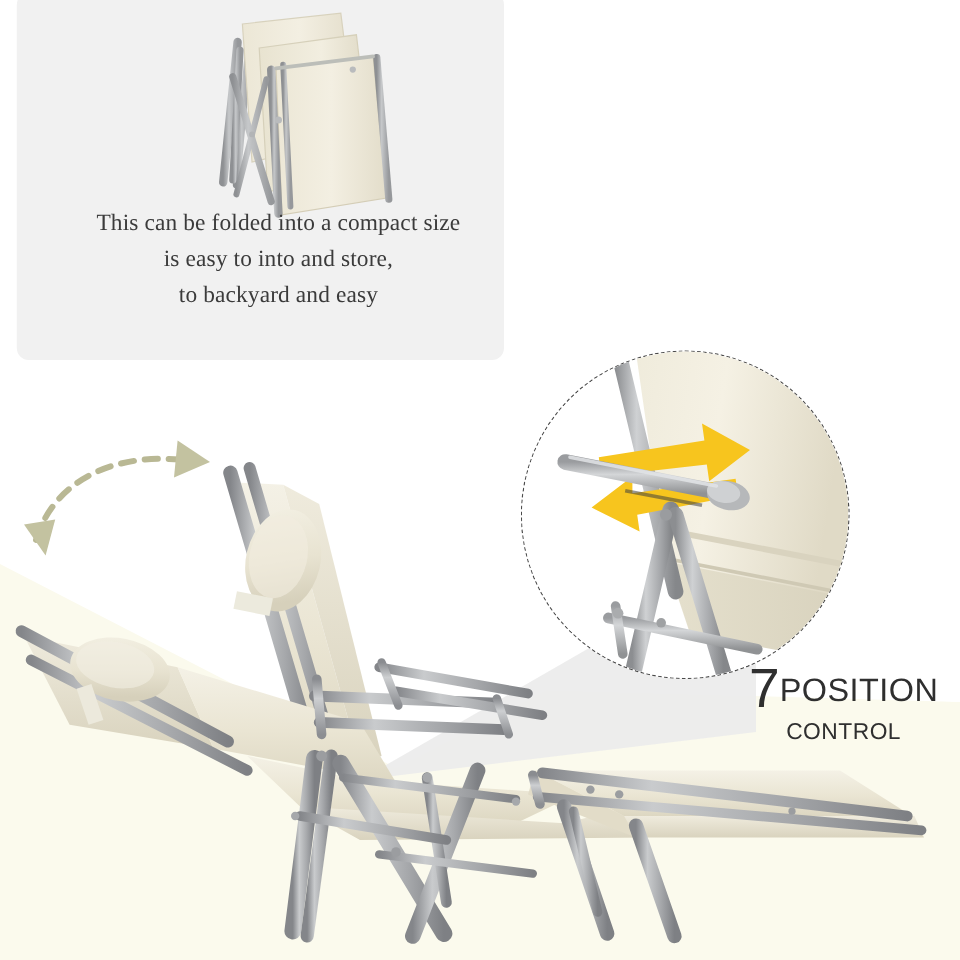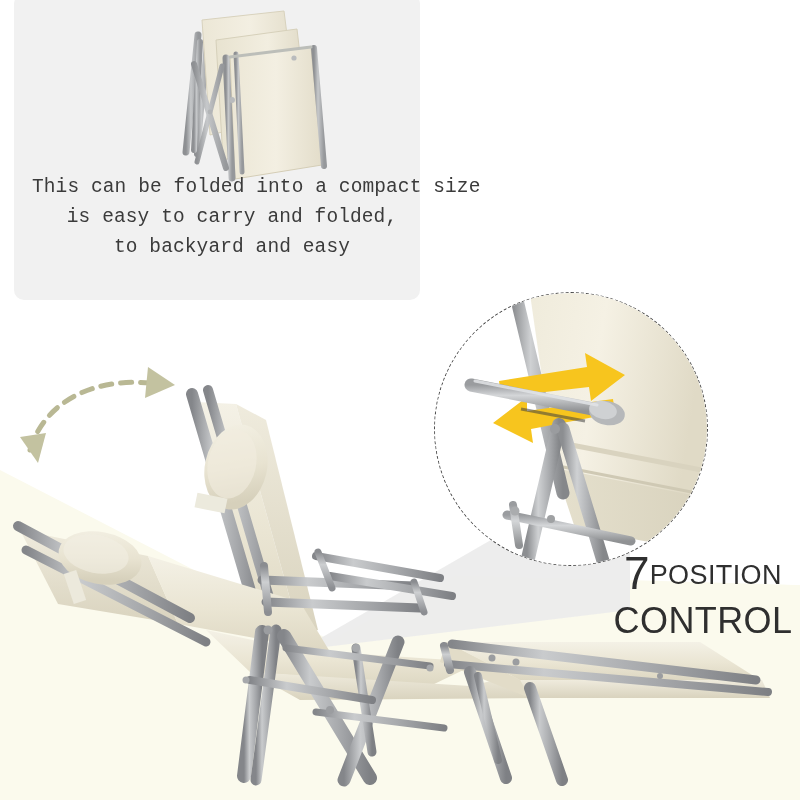--- a/index.html
+++ b/index.html
@@ -24,21 +24,21 @@
   }
 
   
   .info-panel{
     position:absolute;left:14px;top:-6px;width:406px;height:306px;
     background:#f1f1f1;border-radius:10px;
   }
   .info-text{
     position:absolute;left:18px;top:178px;width:400px;
     text-align:center;
-    font-family:Liberation Mono, monospace;
+    font-family:Liberation Serif, serif;
     font-size:19.5px;line-height:30px;color:#3b3b3b;
     letter-spacing:.1px;
   }
   .info-text div{white-space:nowrap;}
 
   
   .folded{position:absolute;left:150px;top:8px;width:170px;height:180px;}
   
   .headline{
     position:absolute;right:14px;top:40px;width:520px;
@@ -53,21 +53,21 @@
 
   
   .pos-control{
     position:absolute;left:608px;top:550px;width:190px;
     text-align:center;color:#2f2f2f;
     font-family:"Liberation Sans", sans-serif;
   }
   .pos-line1{display:block;white-space:nowrap;line-height:1;}
   .pos-num{font-size:46px;font-weight:normal;vertical-align:-5px;letter-spacing:0;}
   .pos-word{font-size:27px;letter-spacing:.4px;}
-  .pos-line2{display:block;font-size:36px;letter-spacing:.4px;margin-top:4px;}
+  .pos-line2{display:block;font-size:19px;letter-spacing:.4px;margin-top:4px;}
 
   
   .zoom-cone{
     position:absolute;left:300px;top:460px;width:330px;height:200px;
     background:#ececec;
     clip-path:polygon(330px 0, 330px 150px, 0 190px);
     opacity:.95;
   }
 
   
@@ -141,21 +141,21 @@
         <circle cx="68" cy="98" r="3" fill="#b9bbbd"></circle>
         <circle cx="46" cy="110" r="2.4" fill="#b2b4b6"></circle>
         <circle cx="130" cy="56" r="2.6" fill="#b9bbbd"></circle>
 
         <path d="M66 55 L147 45" stroke="#bcbeb9" stroke-width="3" fill="none" stroke-linecap="round"></path>
       </svg>
     </div>
 
     <div class="info-text">
       <div>This can be folded into a compact size</div>
-      <div>is easy to carry and folded,</div>
+      <div>is easy to into and store,</div>
       <div>to backyard and easy</div>
     </div>
   </div>
 
 
   <div style="position:absolute;left:0px;top:345px;width:210px;height:125px;">
     <svg width="210" height="125" viewBox="0 0 210 125">
       <path d="M30 105 C 45 55, 95 33, 150 38" fill="none" stroke="#b9b894" stroke-width="5" stroke-dasharray="11 9" stroke-linecap="round"></path>
       <polygon points="148,22 175,40 145,53" fill="#c3c2a0"></polygon>
       <polygon points="38,118 20,92 46,88" fill="#c3c2a0"></polygon>

